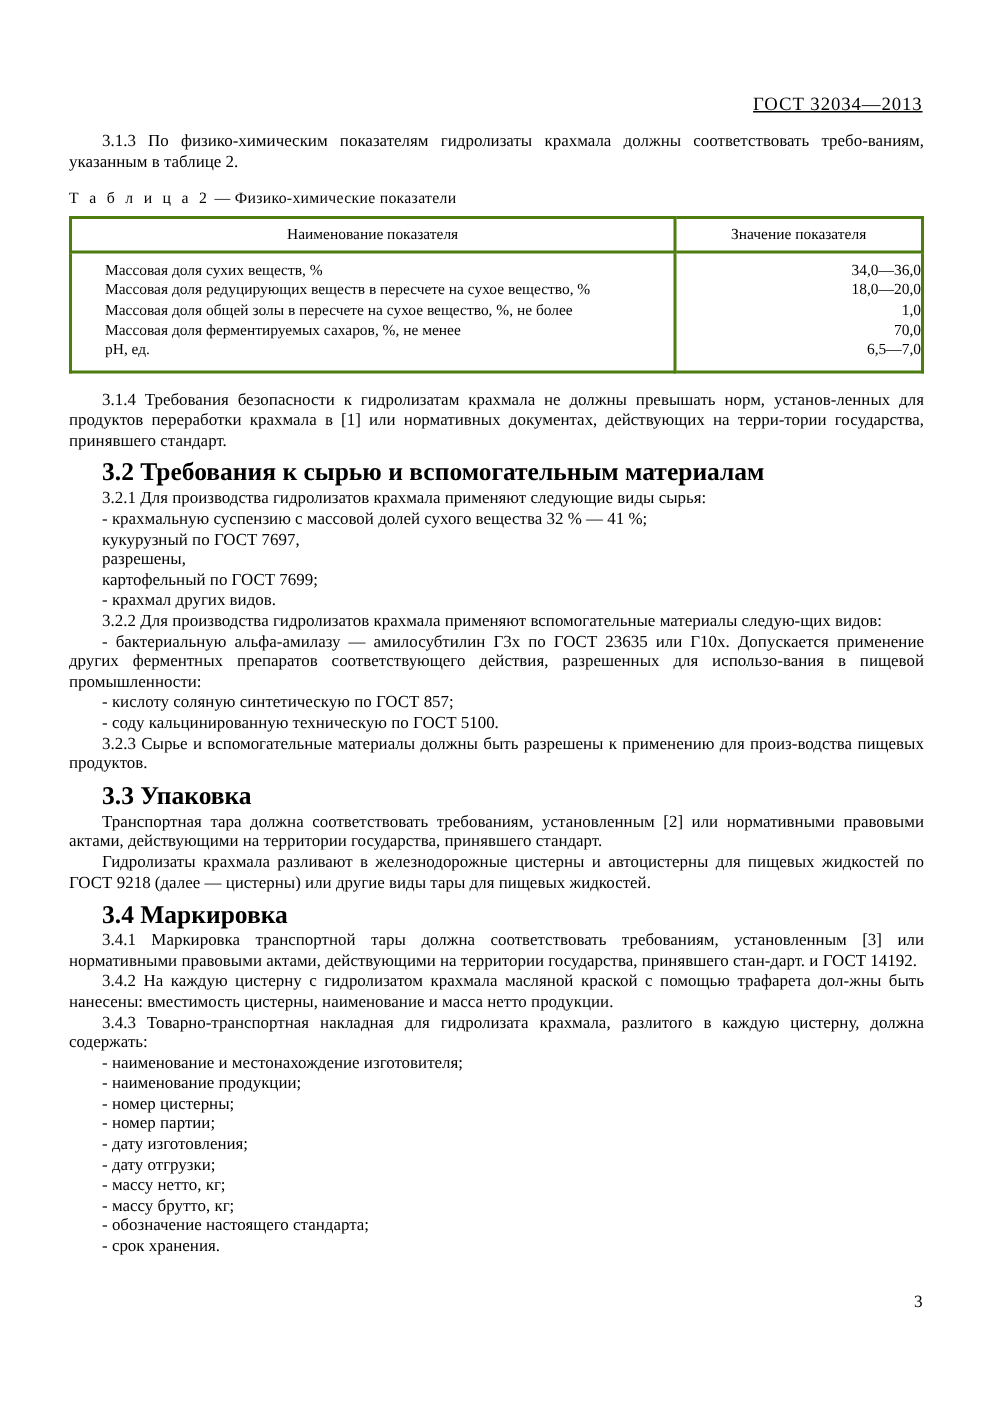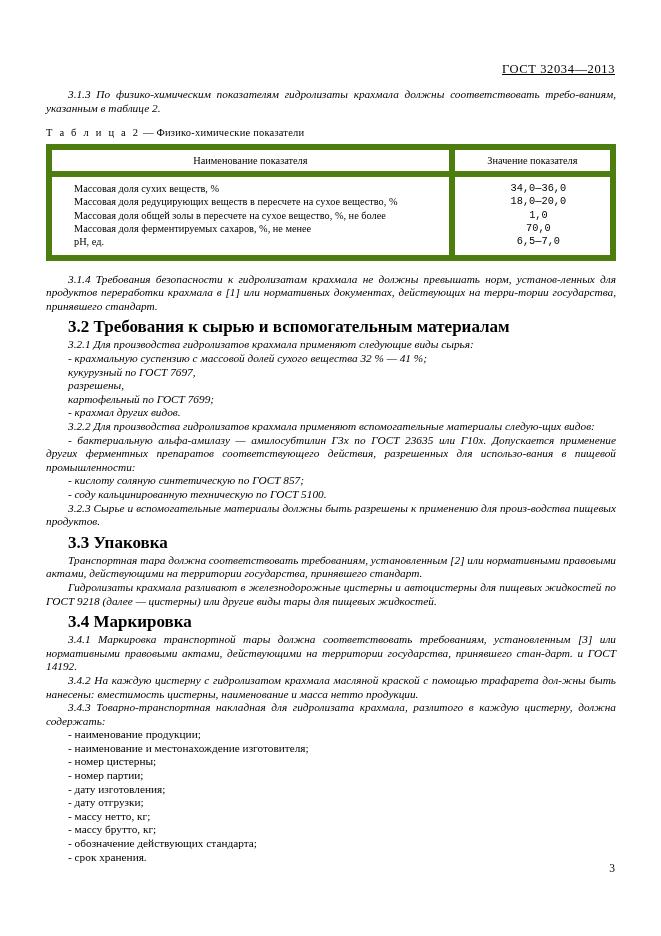--- a/index.html
+++ b/index.html
@@ -37,41 +37,40 @@
     position: absolute;
     left: 46px;
     top: 88px;
     width: 570px;
   }
   p {
     margin: 0;
     font-size: 11.3px;
     line-height: 13.6px;
     text-align: justify;
-    font-style: italic;
   }
   .indent {
     text-indent: 22px;
   }
   .table-caption {
     font-size: 10.5px;
     margin-top: 12px;
     margin-bottom: 6px;
     letter-spacing: 0.2px;
   }
   .table-caption .sp {
     letter-spacing: 2.2px;
   }
   table {
     border-collapse: collapse;
     width: 570px;
     font-size: 10.3px;
   }
   table td, table th {
-    border: 6px solid #4d7c0f;
+    border: 2px solid #4d7c0f;
     padding: 0;
   }
   th.col-name, th.col-val {
     font-weight: normal;
     text-align: center;
     padding: 5px 4px 5px 4px;
     font-size: 10.3px;
   }
   th.col-name { width: 400px; }
   th.col-val { width: 169px; }
@@ -80,22 +79,21 @@
     vertical-align: top;
   }
   td.cell-rows div {
     padding-left: 22px;
     line-height: 13.3px;
     white-space: nowrap;
   }
   td.cell-vals {
     padding: 5px 0 6px 12px;
     vertical-align: top;
-    text-align: center;
-    font-family: Liberation Mono, monospace;
+    text-align: right;
   }
   td.cell-vals div {
     line-height: 13.3px;
   }
   .section-title {
     font-weight: bold;
     font-size: 17px;
     margin-top: 4px;
     margin-bottom: 1px;
     text-indent: 22px;
@@ -179,29 +177,29 @@
     <div class="section-title">3.3  Упаковка</div>
     <p class="indent">Транспортная тара должна соответствовать требованиям, установленным [2] или нормативными правовыми актами, действующими на территории государства, принявшего стандарт.</p>
     <p class="indent">Гидролизаты крахмала разливают в железнодорожные цистерны и автоцистерны для пищевых жидкостей по ГОСТ 9218 (далее — цистерны) или другие виды тары для пищевых жидкостей.</p>
 
     <div class="section-title">3.4  Маркировка</div>
     <p class="indent">3.4.1  Маркировка транспортной тары должна соответствовать требованиям, установленным [3] или нормативными правовыми актами, действующими на территории государства, принявшего стан-дарт. и ГОСТ 14192.</p>
     <p class="indent">3.4.2  На каждую цистерну с гидролизатом крахмала масляной краской с помощью трафарета дол-жны быть нанесены: вместимость цистерны, наименование и масса нетто продукции.</p>
     <p class="indent">3.4.3  Товарно-транспортная накладная для гидролизата крахмала, разлитого в каждую цистерну, должна содержать:</p>
 
     <div class="dash-list">
+      <div>- наименование и местонахождение изготовителя;</div>
       <div>- наименование продукции;</div>
-      <div>- наименование и местонахождение изготовителя;</div>
       <div>- номер цистерны;</div>
       <div>- номер партии;</div>
       <div>- дату изготовления;</div>
       <div>- дату отгрузки;</div>
       <div>- массу нетто, кг;</div>
       <div>- массу брутто, кг;</div>
-      <div>- обозначение действующих стандарта;</div>
+      <div>- обозначение настоящего стандарта;</div>
       <div>- срок хранения.</div>
     </div>
 
   </div>
 
   <div class="pagenum">3</div>
 
 </div>
 
 </body></html>

